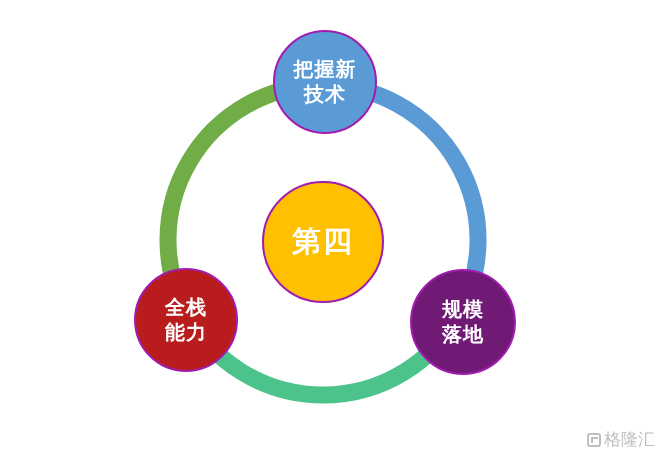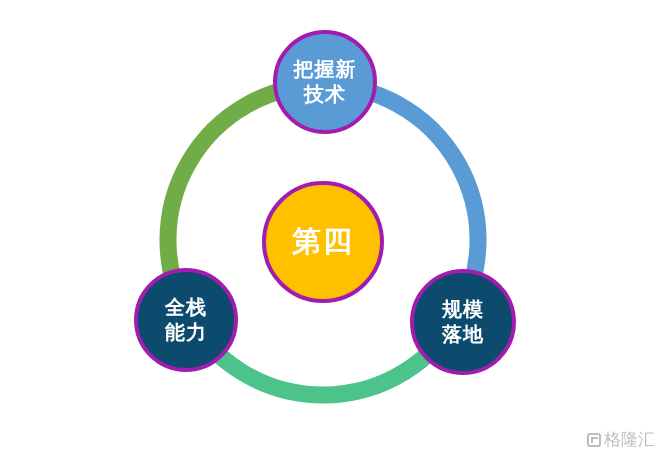--- a/index.html
+++ b/index.html
@@ -1,21 +1,21 @@
 <!DOCTYPE html>
 <html><head>
   <meta charset="utf-8">
   <style>
     html, body { margin: 0; padding: 0; background: #ffffff; }
     body { width: 660px; height: 457px; position: relative; overflow: hidden;
            font-family: "DejaVu Sans", "Liberation Sans", sans-serif; }
     #stage { position: absolute; left: 0; top: 0; width: 660px; height: 457px; }
     .node { position: absolute; border-radius: 50%; display: flex; flex-direction: column;
             align-items: center; justify-content: center; color: #ffffff;
-            box-sizing: border-box; border: 4px solid #a21caf; }
+            box-sizing: border-box; border: 2px solid #a21caf; }
     .node .line { display: block; line-height: 1.25; font-weight: bold; letter-spacing: 1px; }
     .node.small .line { font-size: 20px; }
     .node.center .line { font-size: 29px; line-height: 1.3; letter-spacing: 2px; }
     .watermark { position: absolute; left: 587px; top: 428px; display: flex; align-items: center;
                  gap: 3px; color: #b8b8b8; font-size: 17px; opacity: 0.9; }
     .wm-logo { width: 14px; height: 14px; border: 2px solid #b8b8b8; border-radius: 3px;
                box-sizing: border-box; position: relative; }
     .wm-logo::after { content: ""; position: absolute; right: 1px; bottom: 2px; width: 5px; height: 4px;
                       border-top: 2px solid #b8b8b8; border-left: 2px solid #b8b8b8; }
   </style>
@@ -31,26 +31,26 @@
 
   <div class="node center" id="node-center" style="left: 262px; top: 181px; width: 122px; height: 122px; background: rgb(255, 192, 0);">
     <span class="line">第四</span>
   </div>
 
   <div class="node small" id="node-top" style="left: 273px; top: 30px; width: 104px; height: 104px; background: rgb(91, 155, 213);">
     <span class="line">把握新</span>
     <span class="line">技术</span>
   </div>
 
-  <div class="node small" id="node-right" style="left: 410px; top: 269px; width: 106px; height: 106px; background: #0c4a6e;">
+  <div class="node small" id="node-right" style="left: 410px; top: 269px; width: 106px; height: 106px; background: #701a75;">
     <span class="line">规模</span>
     <span class="line">落地</span>
   </div>
 
-  <div class="node small" id="node-left" style="left: 134px; top: 268px; width: 104px; height: 104px; background: #0c4a6e;">
+  <div class="node small" id="node-left" style="left: 134px; top: 268px; width: 104px; height: 104px; background: #b91c1c;">
     <span class="line">全栈</span>
     <span class="line">能力</span>
   </div>
 
   <div class="watermark">
     <span class="wm-logo"></span>
     <span>格隆汇</span>
   </div>
 </div>
 

